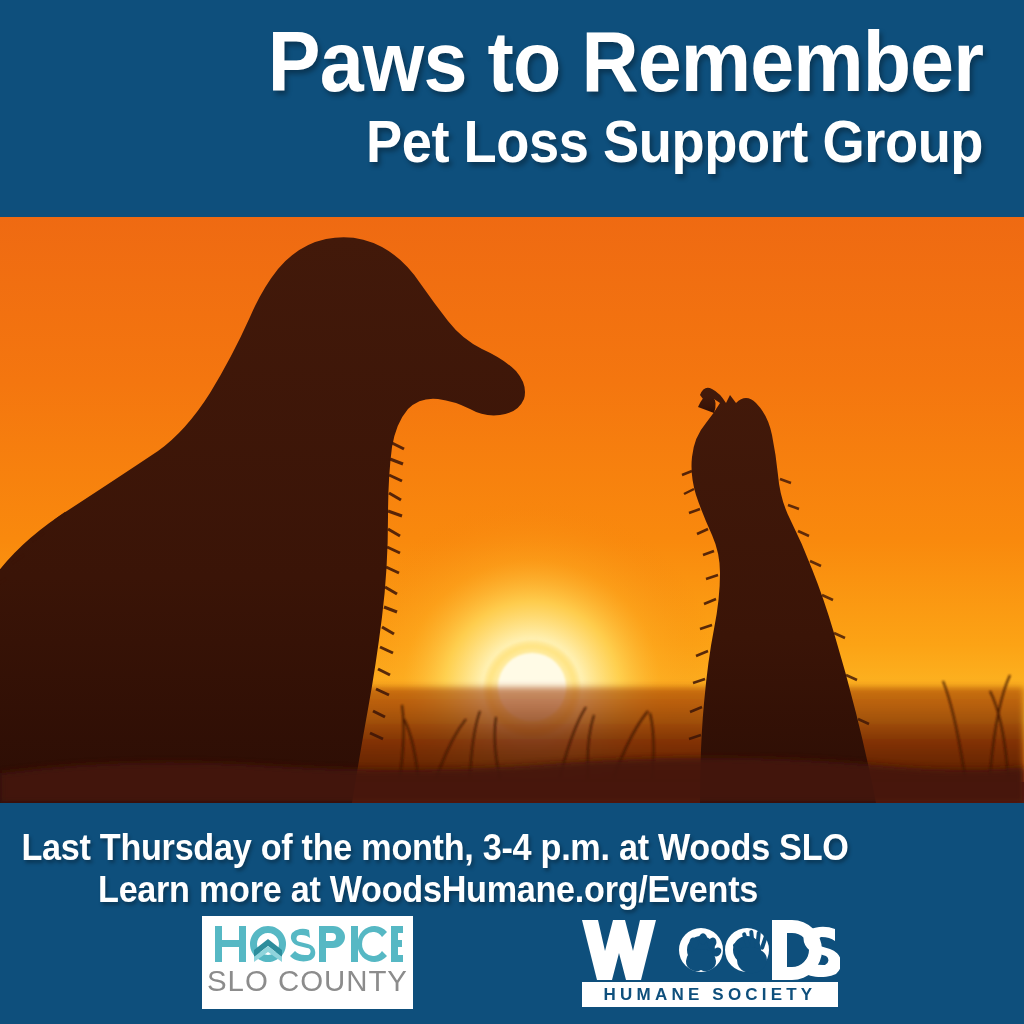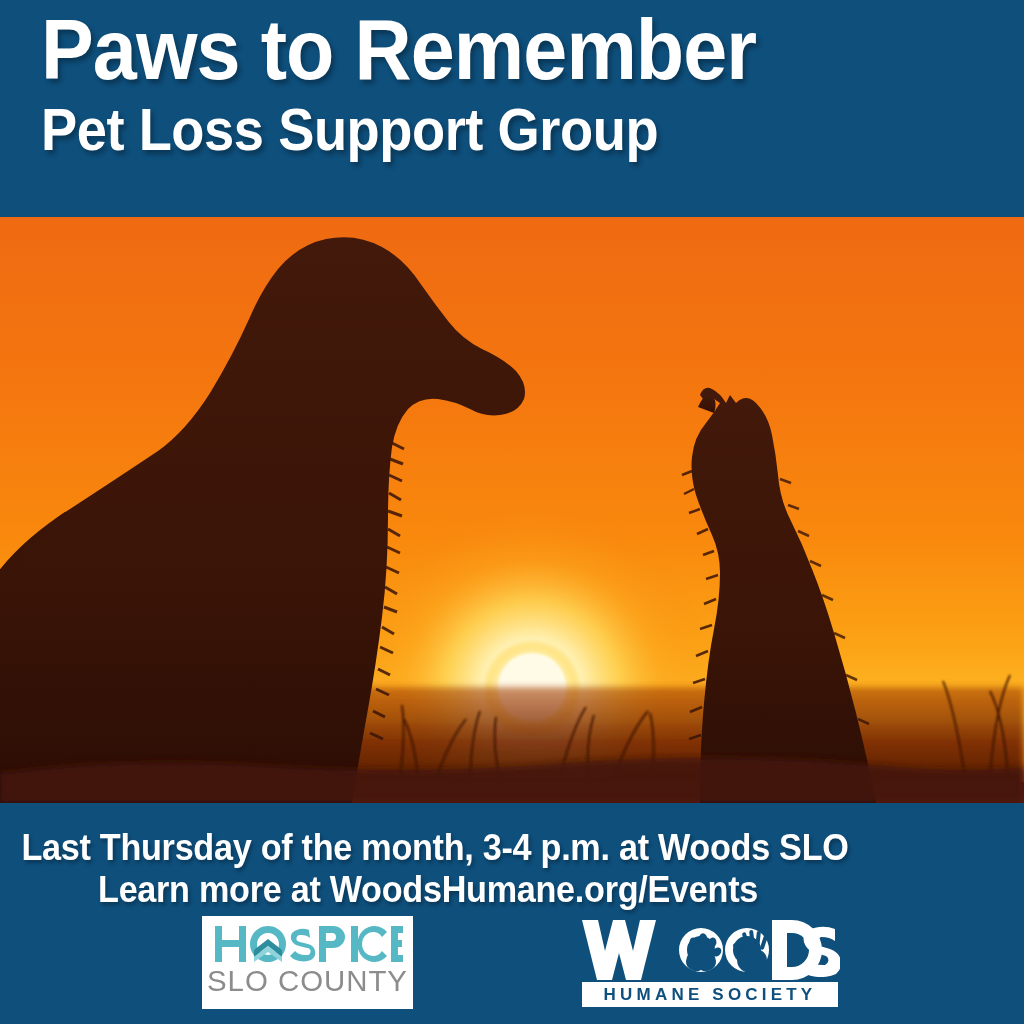--- a/index.html
+++ b/index.html
@@ -18,23 +18,23 @@
     -webkit-font-smoothing: antialiased;
   }
 
   
   .header {
     position: absolute;
     left: 0; top: 0;
     width: 1024px;
     height: 274px;
     background: #0e4f7c;
-    text-align: left;
+    text-align: right;
     box-sizing: border-box;
-    padding-top: 6px;
+    padding-top: 18px;
   }
   .title {
     display: block;
     color: #ffffff;
     font-size: 86px;
     line-height: 1.0;
     font-weight: bold;
     letter-spacing: -1px;
     transform: scaleX(0.92);
     text-shadow: 3px 4px 5px rgba(0,0,0,0.32);

